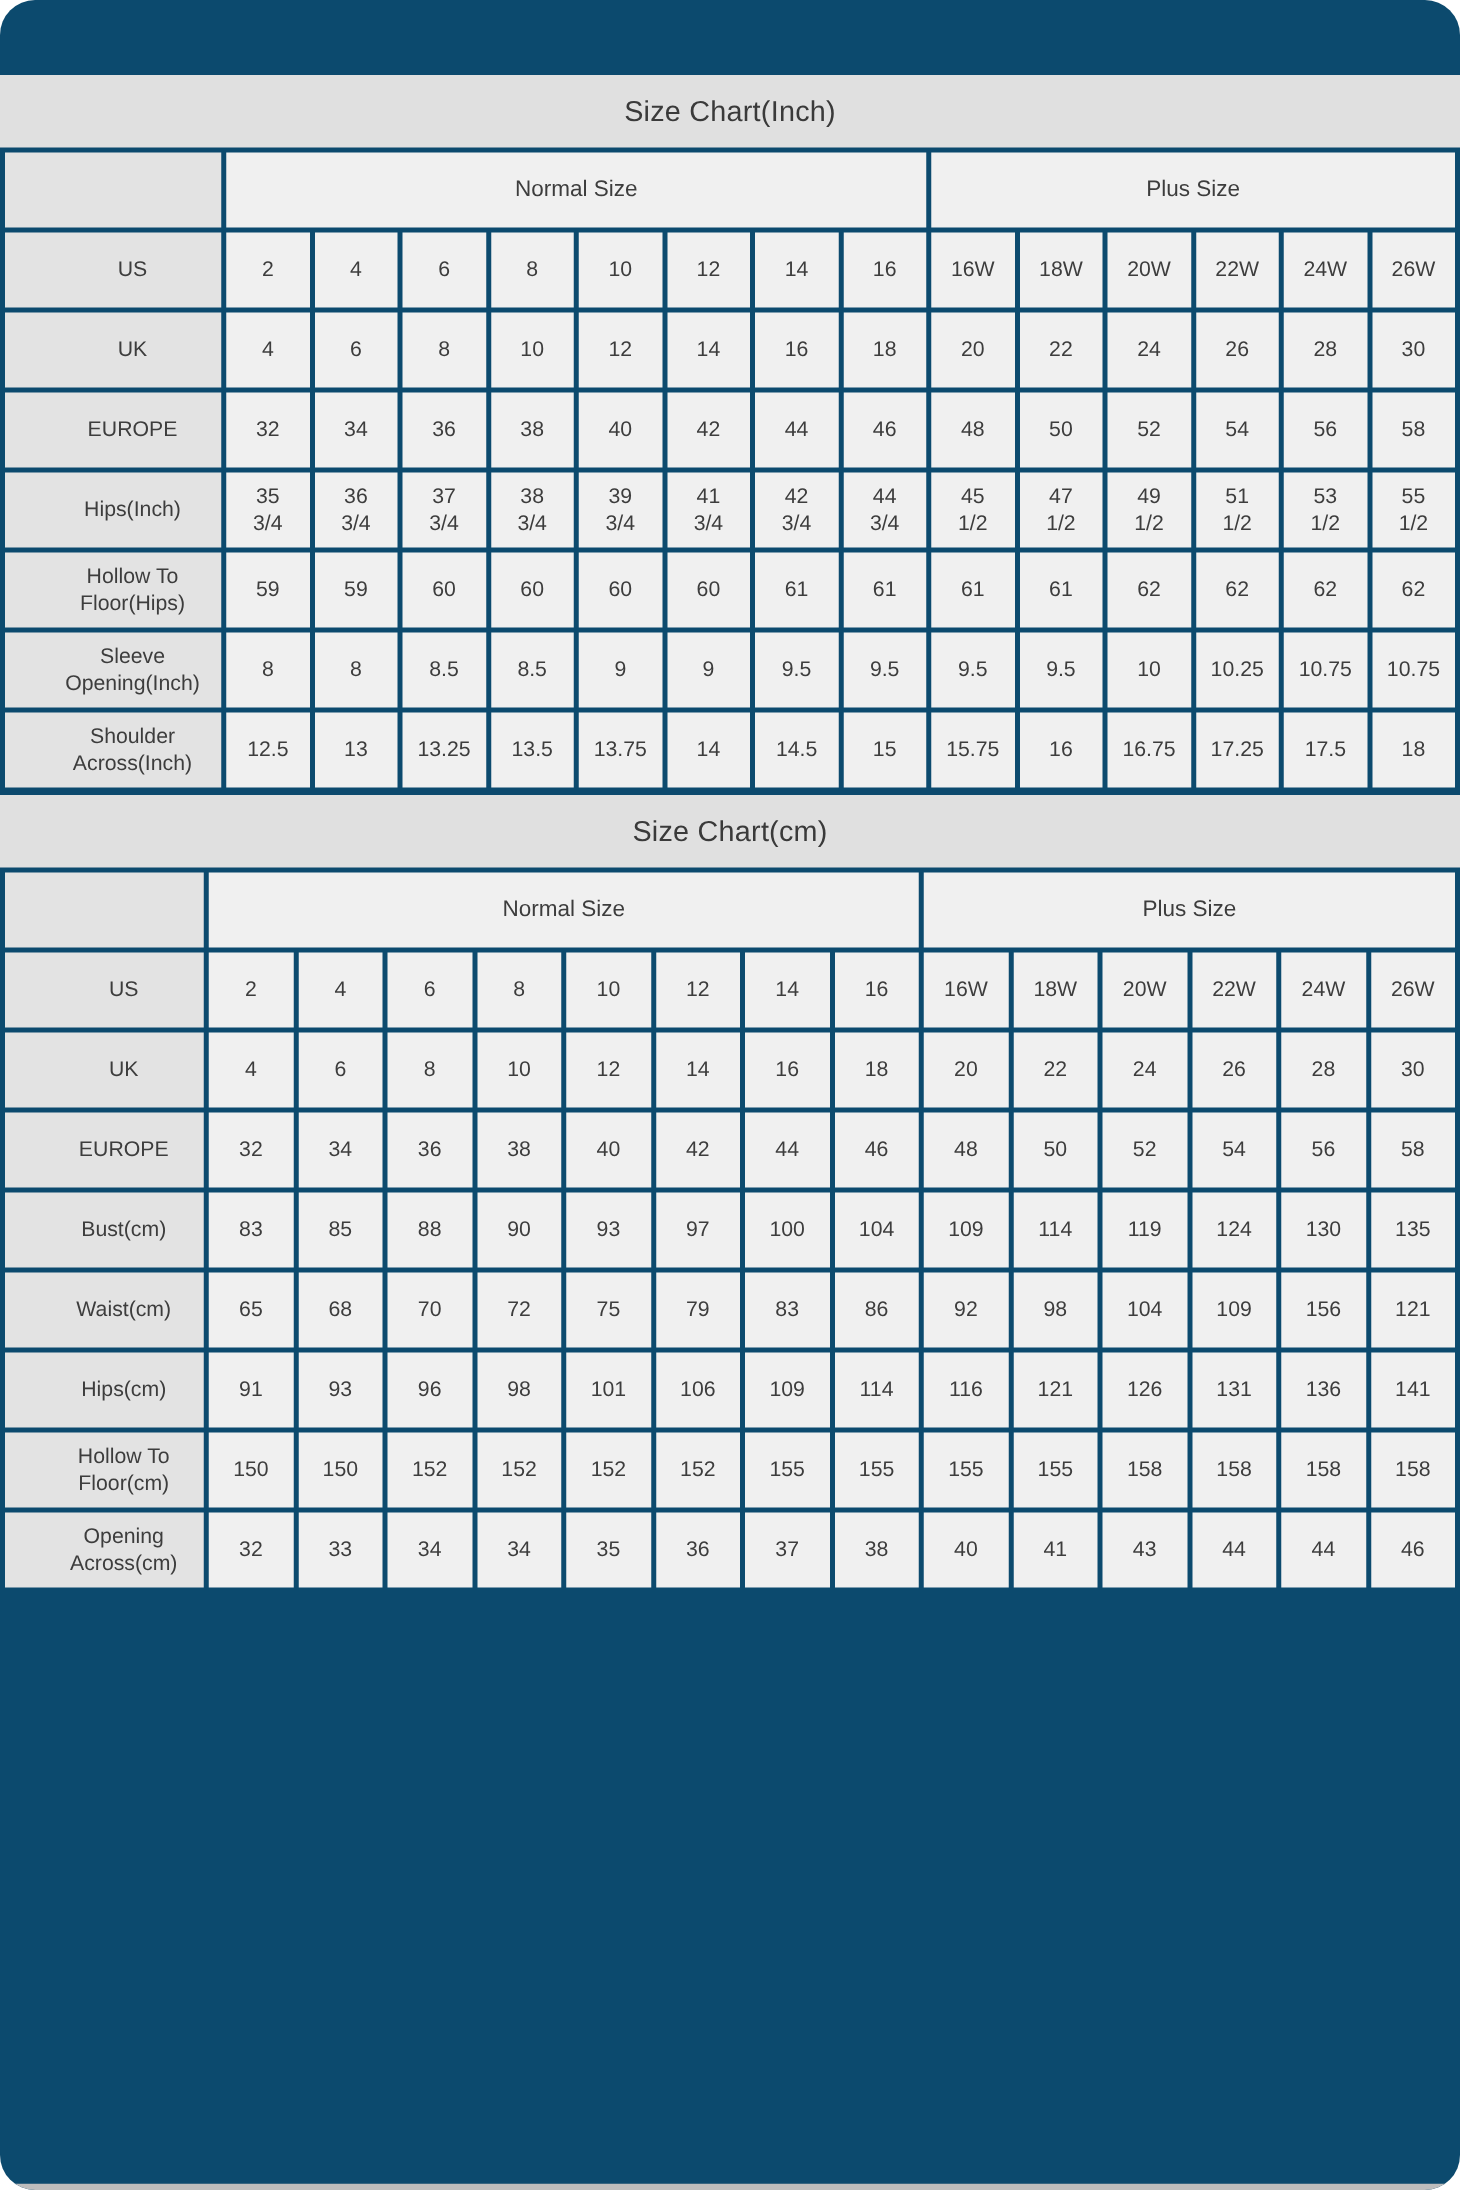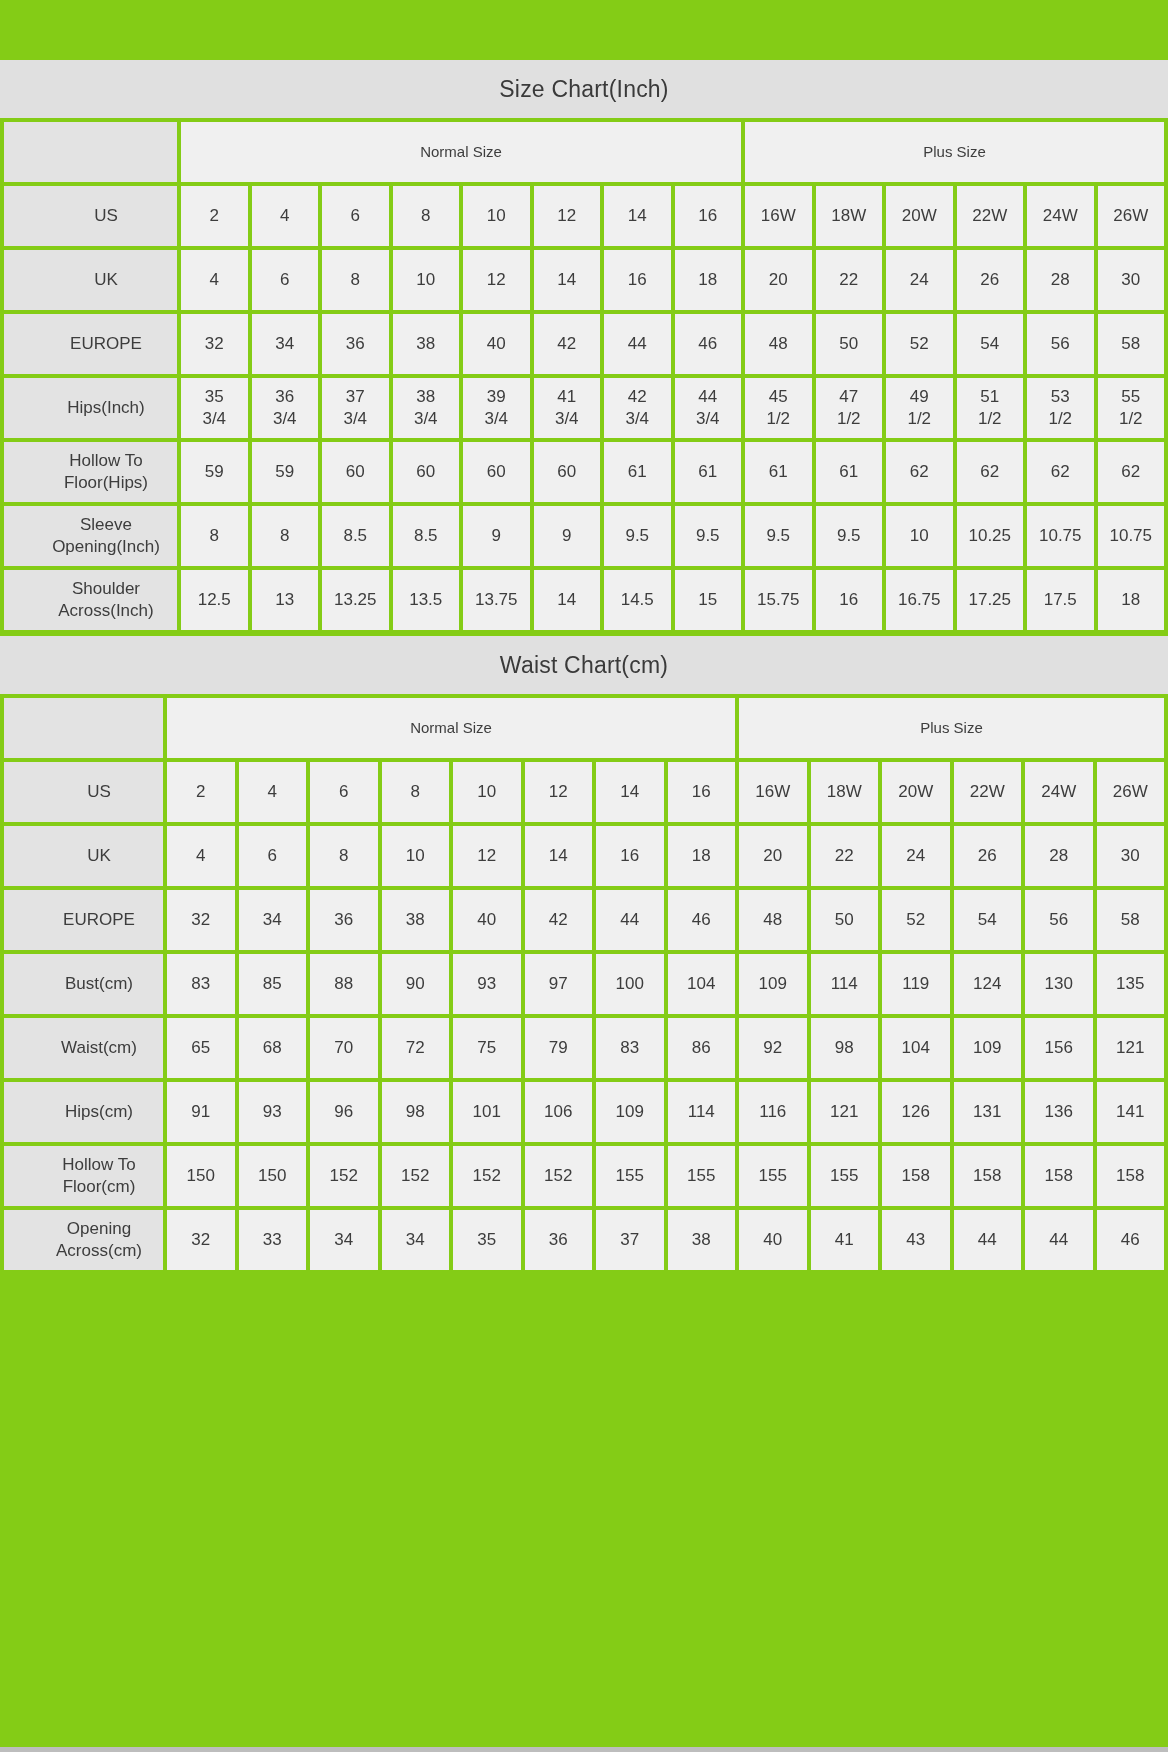--- a/index.html
+++ b/index.html
@@ -1,38 +1,39 @@
 <!DOCTYPE html>
 <html><head>
 <meta charset="utf-8">
 <style>
   html,body { margin:0; padding:0; background:#ffffff; }
   .page {
     width:1168px; height:1752px; position:relative; overflow:hidden;
-    background:#84cc16; font-family:"Liberation Sans", sans-serif;
+    background:#0c4a6e; font-family:"Liberation Sans", sans-serif;
     margin:0 auto;
+    border-radius:28px;
   }
   .spacer-top { height:60px; }
   .chart-title {
     background:#e0e0e0; height:58px;
     display:flex; align-items:center; justify-content:center;
     font-size:23px; color:#3a3a3a; letter-spacing:0.2px;
   }
   .section { margin-bottom:2px; }
   .size-table {
     width:100%; border-collapse:separate; border-spacing:4px;
     table-layout:fixed;
   }
   .size-table td {
     text-align:center; vertical-align:middle;
     font-size:17px; color:#3d3d3d; background:#f0f0f0;
     height:56px; padding:2px 1px; white-space:pre-line; line-height:1.3;
     overflow:hidden;
   }
-  .size-table td.group-cell { font-size:15px; height:50px; }
+  .size-table td.group-cell { font-size:18px; height:50px; }
   .size-table td.label-cell, .size-table td.corner-cell { background:#e3e3e3;padding-left:32px; }
   .inch td.label-cell, .inch td.corner-cell { width:140px; }
   .cm td.label-cell,  .cm td.corner-cell  { width:126px; }
   .bottom-bar {
     position:absolute; left:0; bottom:0; width:100%; height:5px;
     background:#bdbdbd;
   }
 </style>
 </head>
 <body>
@@ -182,21 +183,21 @@
               <td>17.25</td>
               <td>17.5</td>
               <td>18</td>
             </tr>
           </tbody>
         </table>
       </div>
   </div>
 
   <div class="section">
-    <div class="chart-title">Waist Chart(cm)</div>
+    <div class="chart-title">Size Chart(cm)</div>
     <div>
         <table class="size-table cm">
           <tbody>
             <tr>
               <td class="corner-cell"></td>
               <td class="group-cell" colspan="8">Normal Size</td>
               <td class="group-cell" colspan="6">Plus Size</td>
             </tr>
             <tr>
               <td class="label-cell">US</td>

